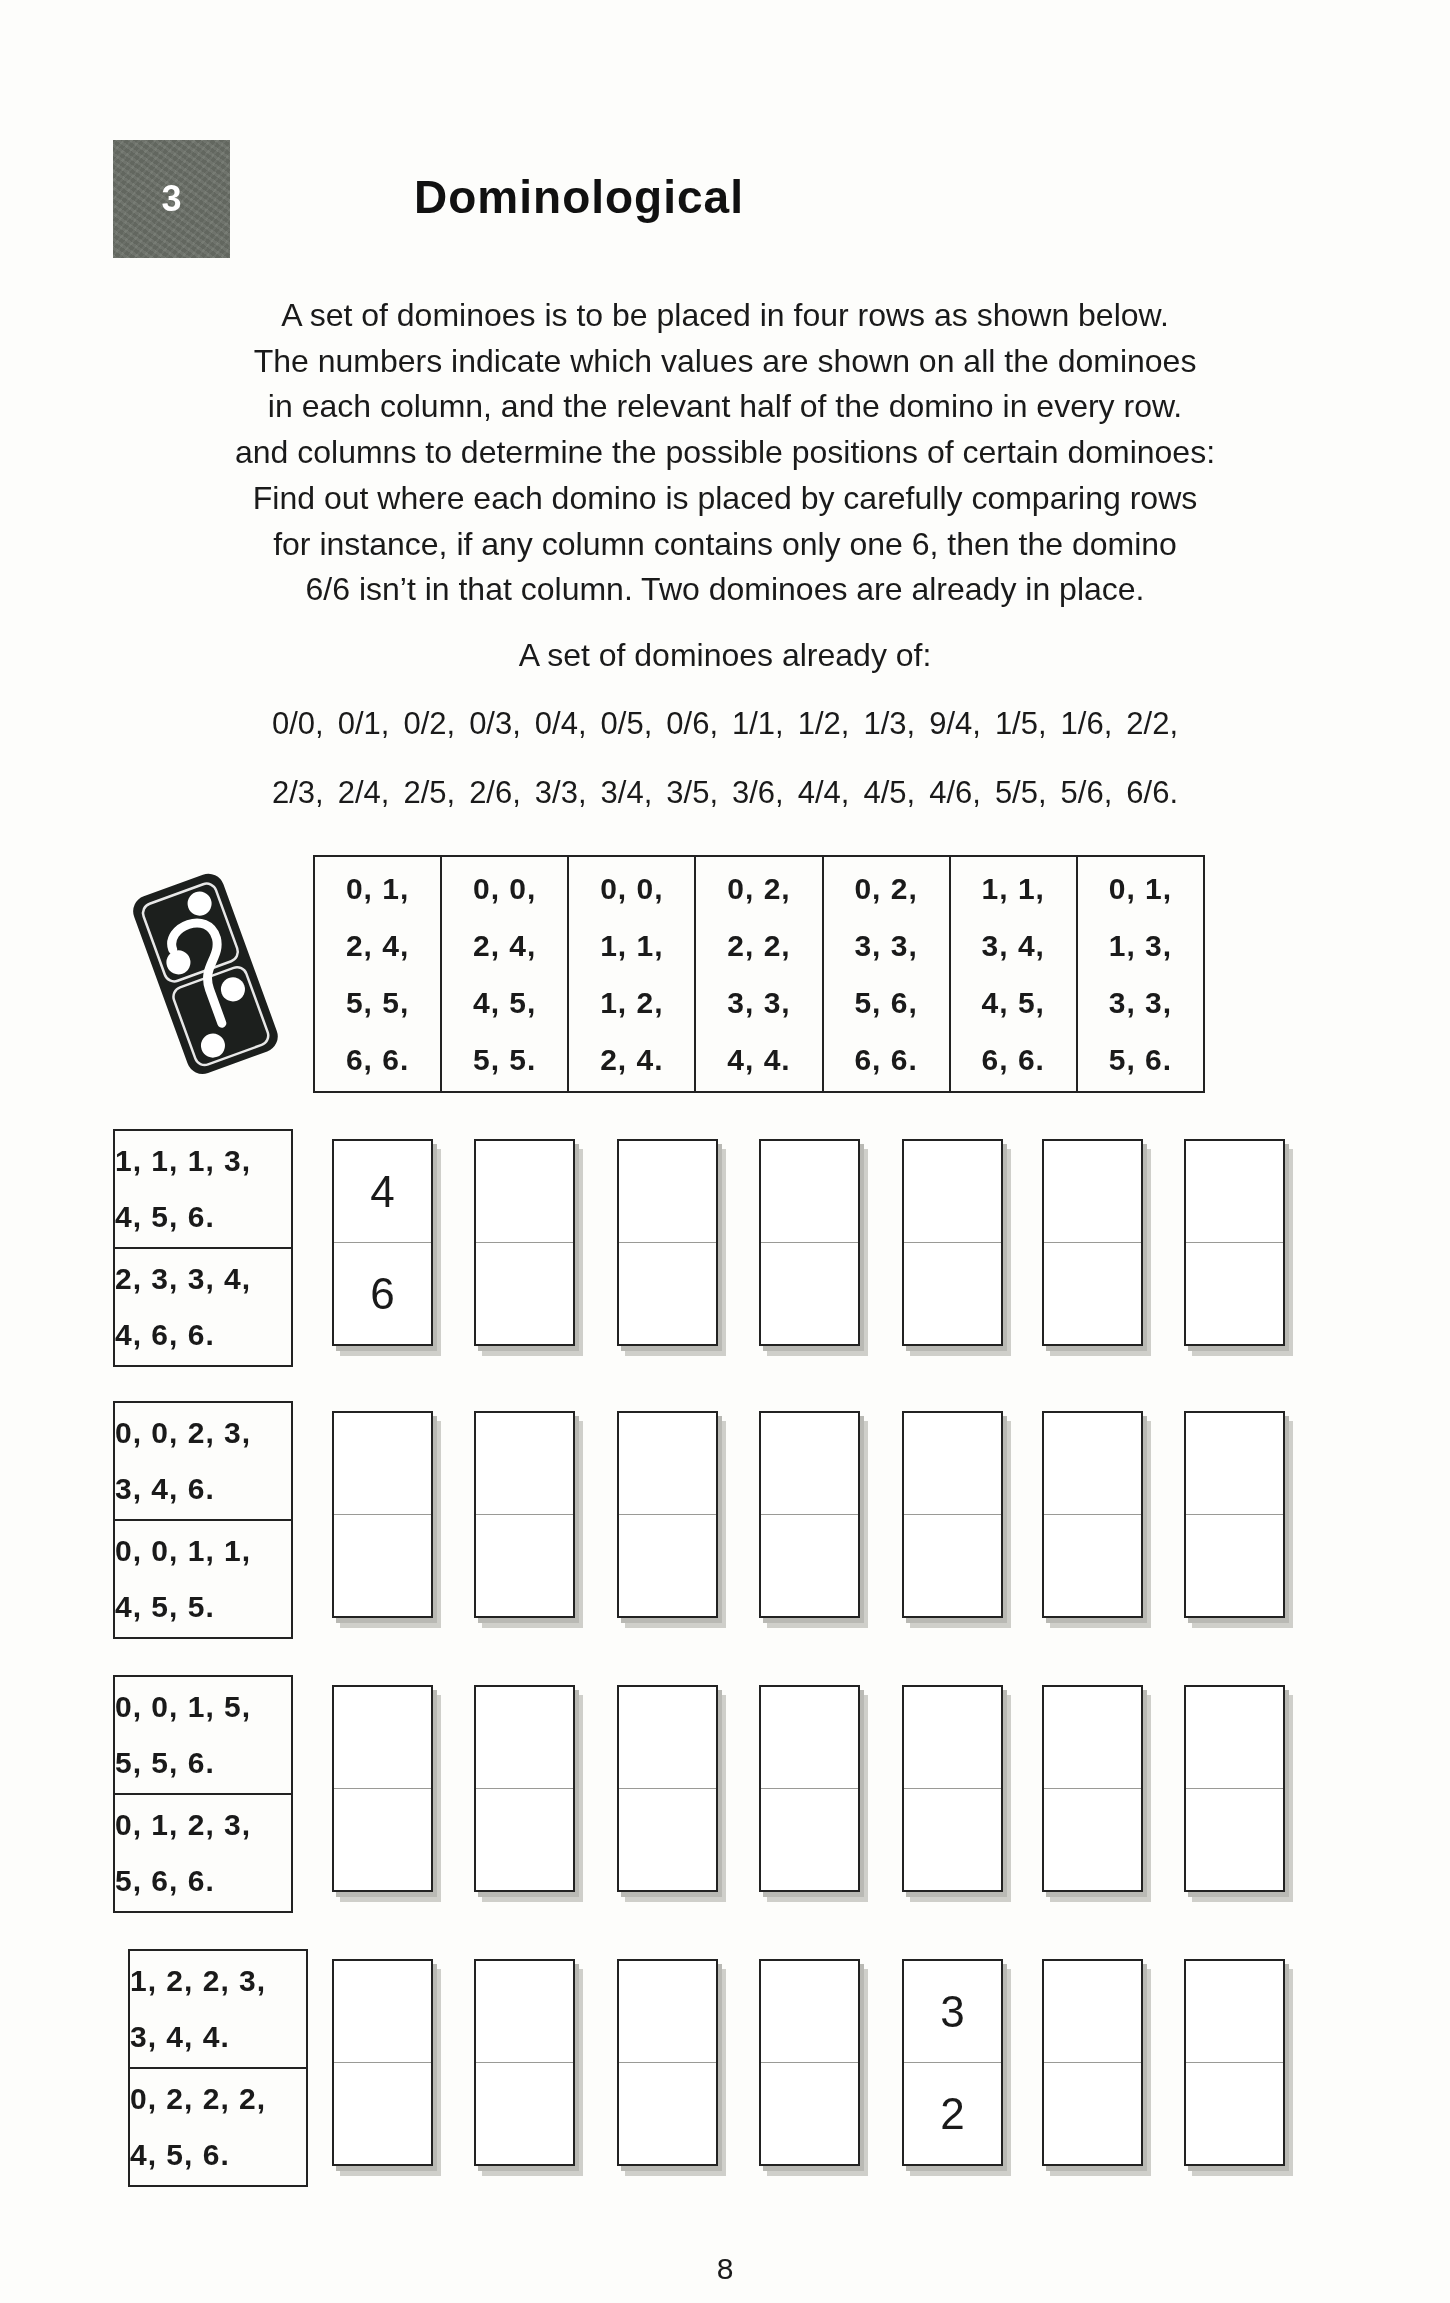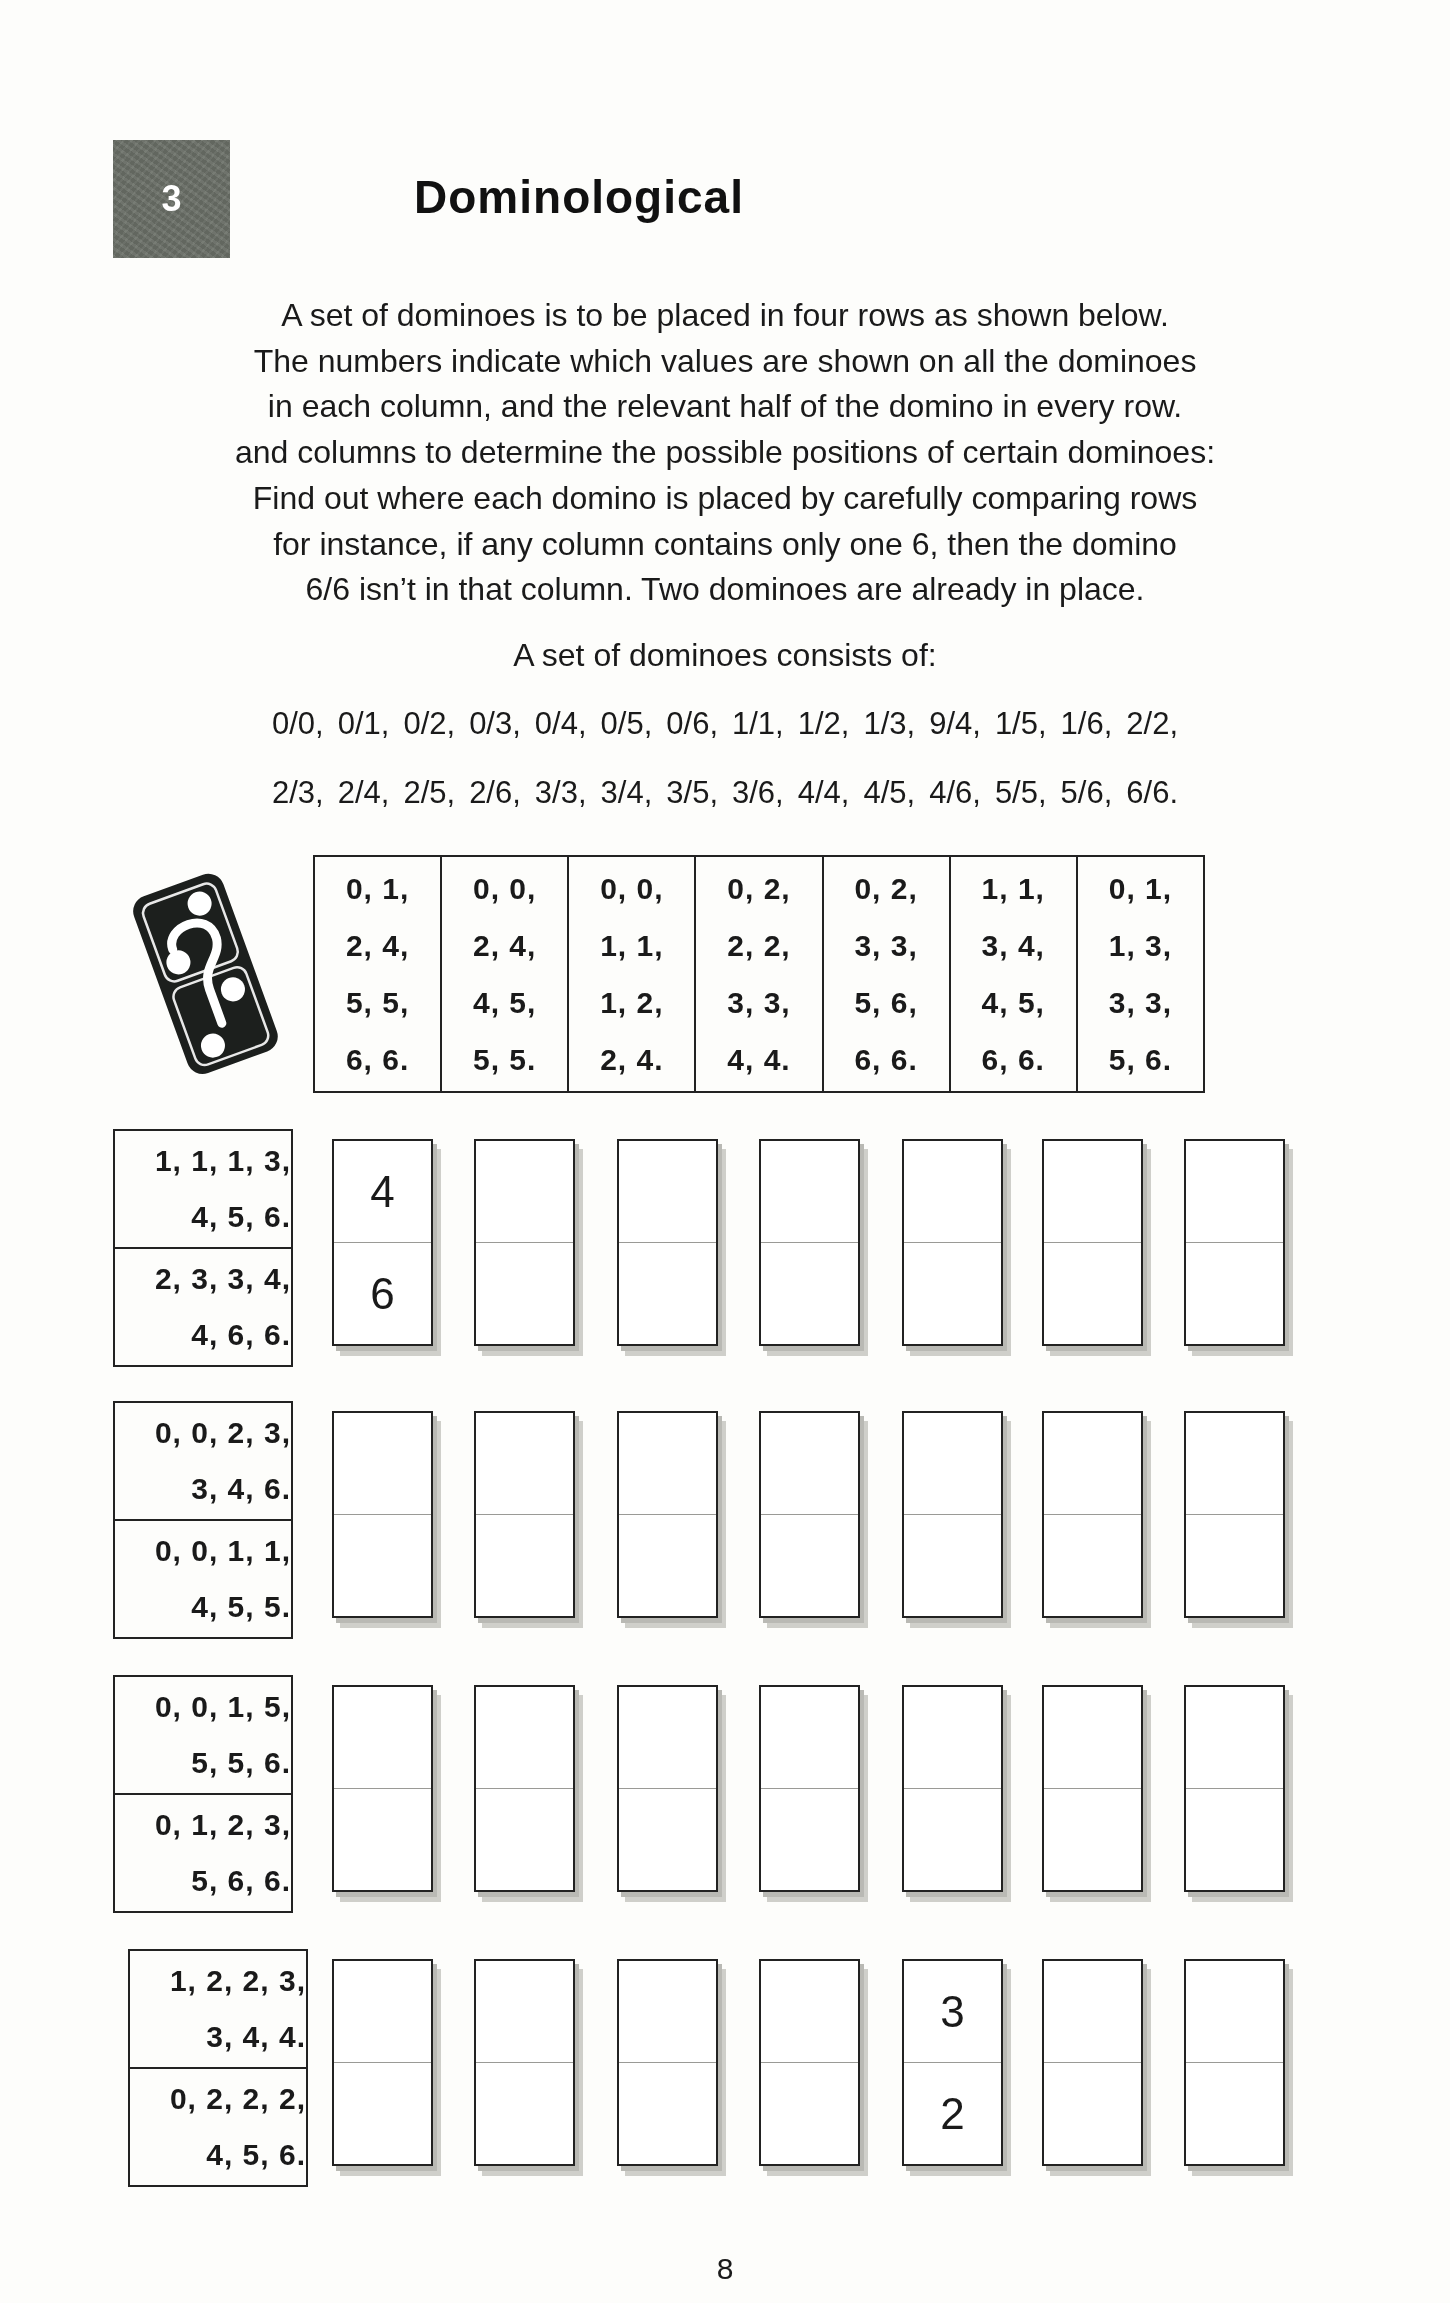--- a/index.html
+++ b/index.html
@@ -46,21 +46,21 @@
     font-weight:bold; font-size:30px; line-height:57px; letter-spacing:1px;
   }
   .col-cell:last-child { border-right:none; }
   .icon-wrap { left:128px; top:868px; width:155px; height:212px; }
   .row-label {
     left:113px; width:180px; height:238px;
     border:2.5px solid #222; box-sizing:border-box;
     display:flex; flex-direction:column;
   }
   .row-half {
-    flex:1; display:flex; flex-direction:column; align-items:flex-end; justify-content:center;
+    flex:1; display:flex; flex-direction:column; align-items:flex-start; justify-content:center;
     font-weight:bold; font-size:30px; line-height:56px; letter-spacing:1px; white-space:nowrap;
   }
   .row-half + .row-half { border-top:2px solid #222; }
   .domino {
     width:101px; height:207px;
     border:2.5px solid #222; box-sizing:border-box; background:#fff;
     box-shadow: 4px 5px 0 #b9b9b4, 8px 10px 0 #cfcfca;
     display:flex; flex-direction:column;
   }
   .domino-half {
@@ -81,21 +81,21 @@
 <div class="abs intro">
   <div>A set of dominoes is to be placed in four rows as shown below.</div>
   <div>The numbers indicate which values are shown on all the dominoes</div>
   <div>in each column, and the relevant half of the domino in every row.</div>
   <div>and columns to determine the possible positions of certain dominoes:</div>
   <div>Find out where each domino is placed by carefully comparing rows</div>
   <div>for instance, if any column contains only one 6, then the domino</div>
   <div>6/6 isn’t in that column. Two dominoes are already in place.</div>
 </div>
 
-<div class="abs set-heading">A set of dominoes consists of:</div>
+<div class="abs set-heading">A set of dominoes already of:</div>
 <div class="abs set-line" style="top:706px;" id="set-line-1"><span>0/0,</span><span>0/1,</span><span>0/2,</span><span>0/3,</span><span>0/4,</span><span>0/5,</span><span>0/6,</span><span>1/1,</span><span>1/2,</span><span>1/3,</span><span>9/4,</span><span>1/5,</span><span>1/6,</span><span>2/2,</span></div>
 <div class="abs set-line" style="top:775px;" id="set-line-2"><span>2/3,</span><span>2/4,</span><span>2/5,</span><span>2/6,</span><span>3/3,</span><span>3/4,</span><span>3/5,</span><span>3/6,</span><span>4/4,</span><span>4/5,</span><span>4/6,</span><span>5/5,</span><span>5/6,</span><span>6/6.</span></div>
 
 <div class="abs icon-wrap">
   <svg width="155" height="212" viewBox="0 0 155 212">
     <g transform="rotate(-20 77 106)">
       <rect x="30" y="12" width="95" height="188" rx="16" ry="16" fill="#1c1f1d"></rect>
       <rect x="39" y="21" width="77" height="82" rx="10" fill="none" stroke="#e8e8e8" stroke-width="2.5"></rect>
       <rect x="39" y="110" width="77" height="82" rx="10" fill="none" stroke="#e8e8e8" stroke-width="2.5"></rect>
       <circle cx="96" cy="38" r="12" fill="#fff"></circle>

